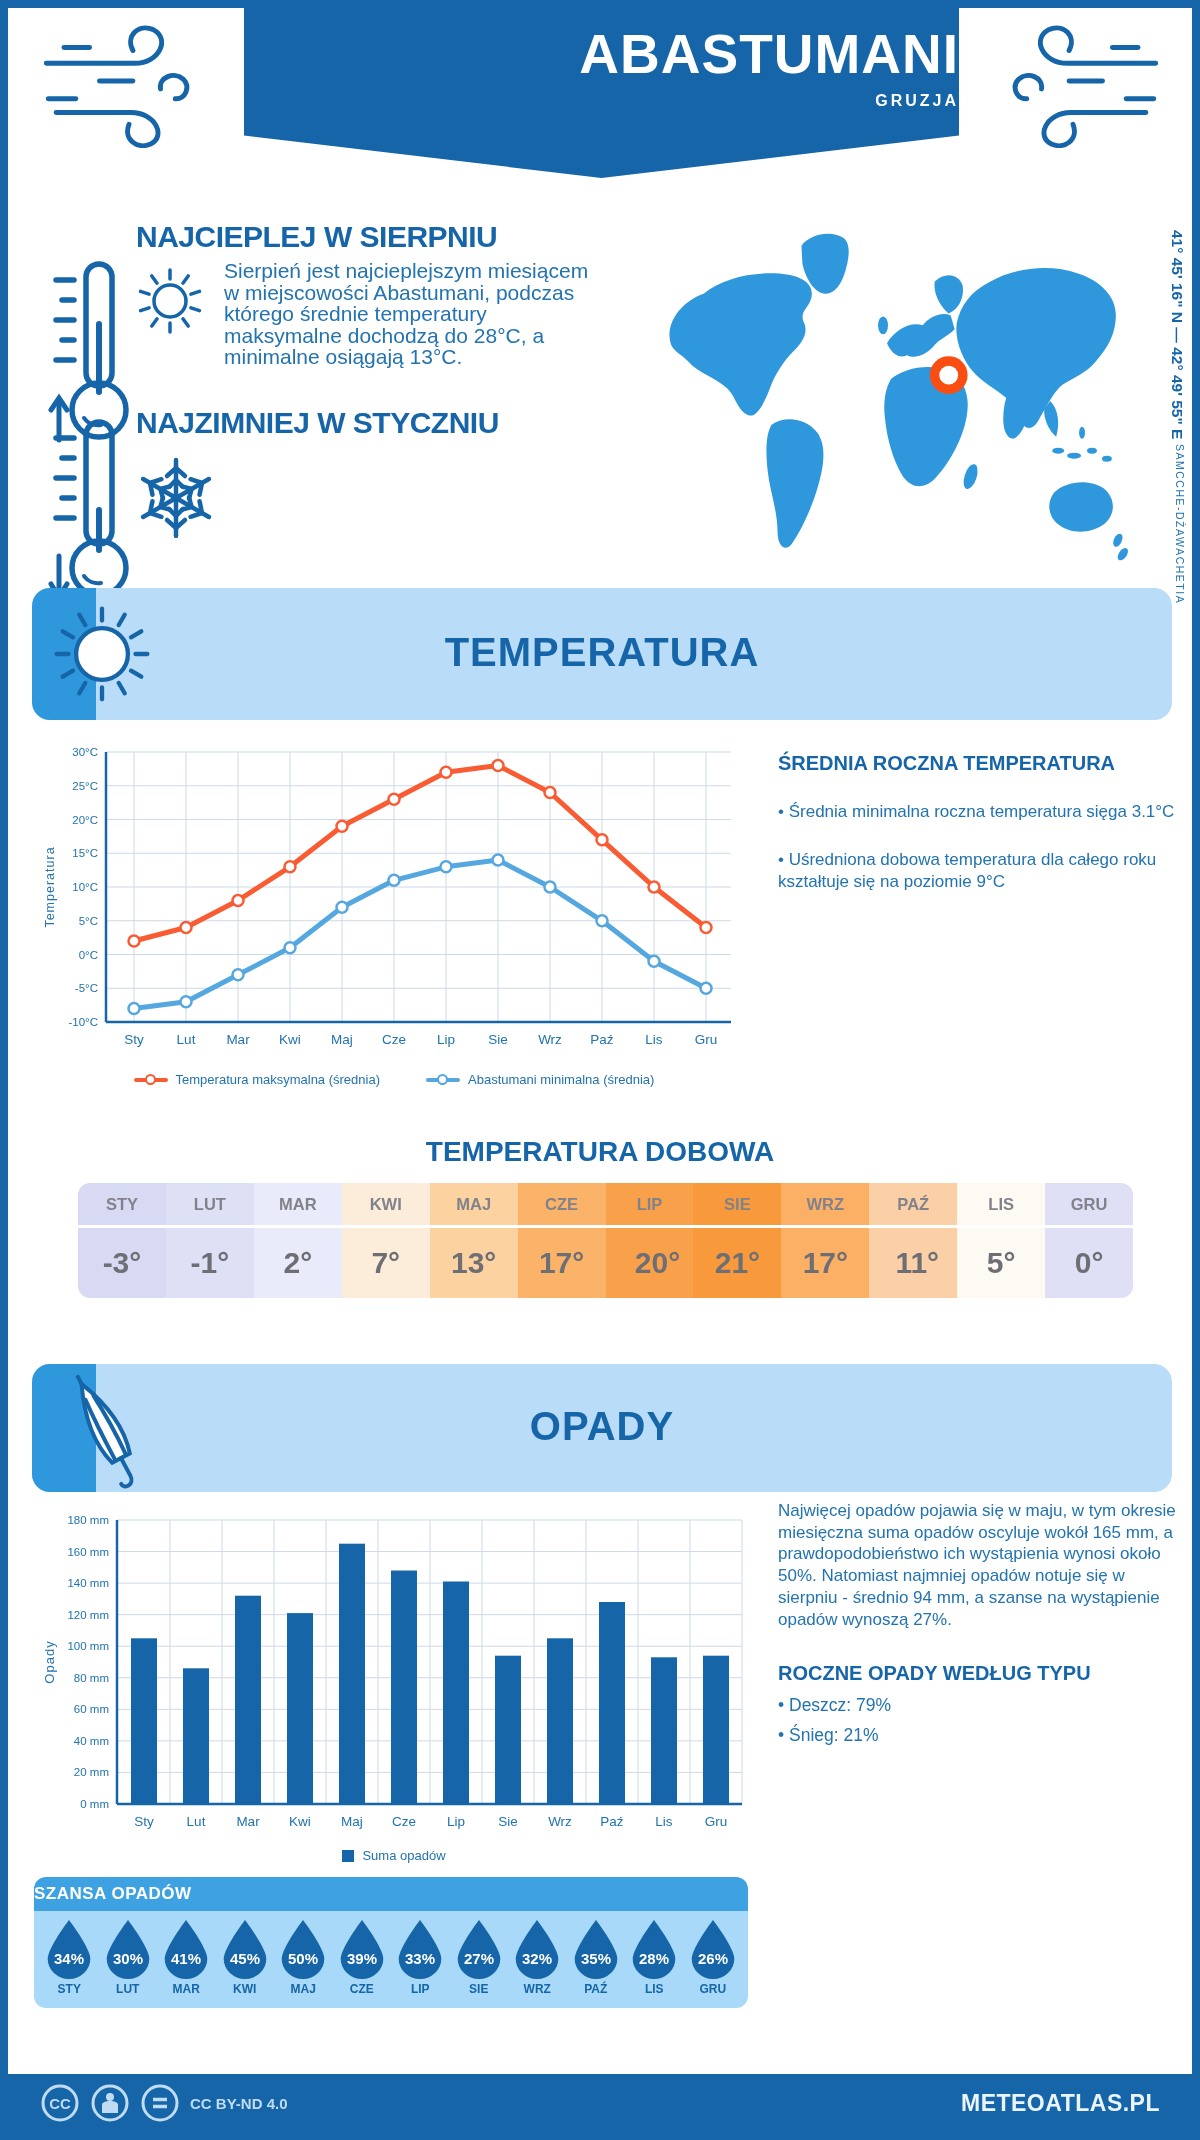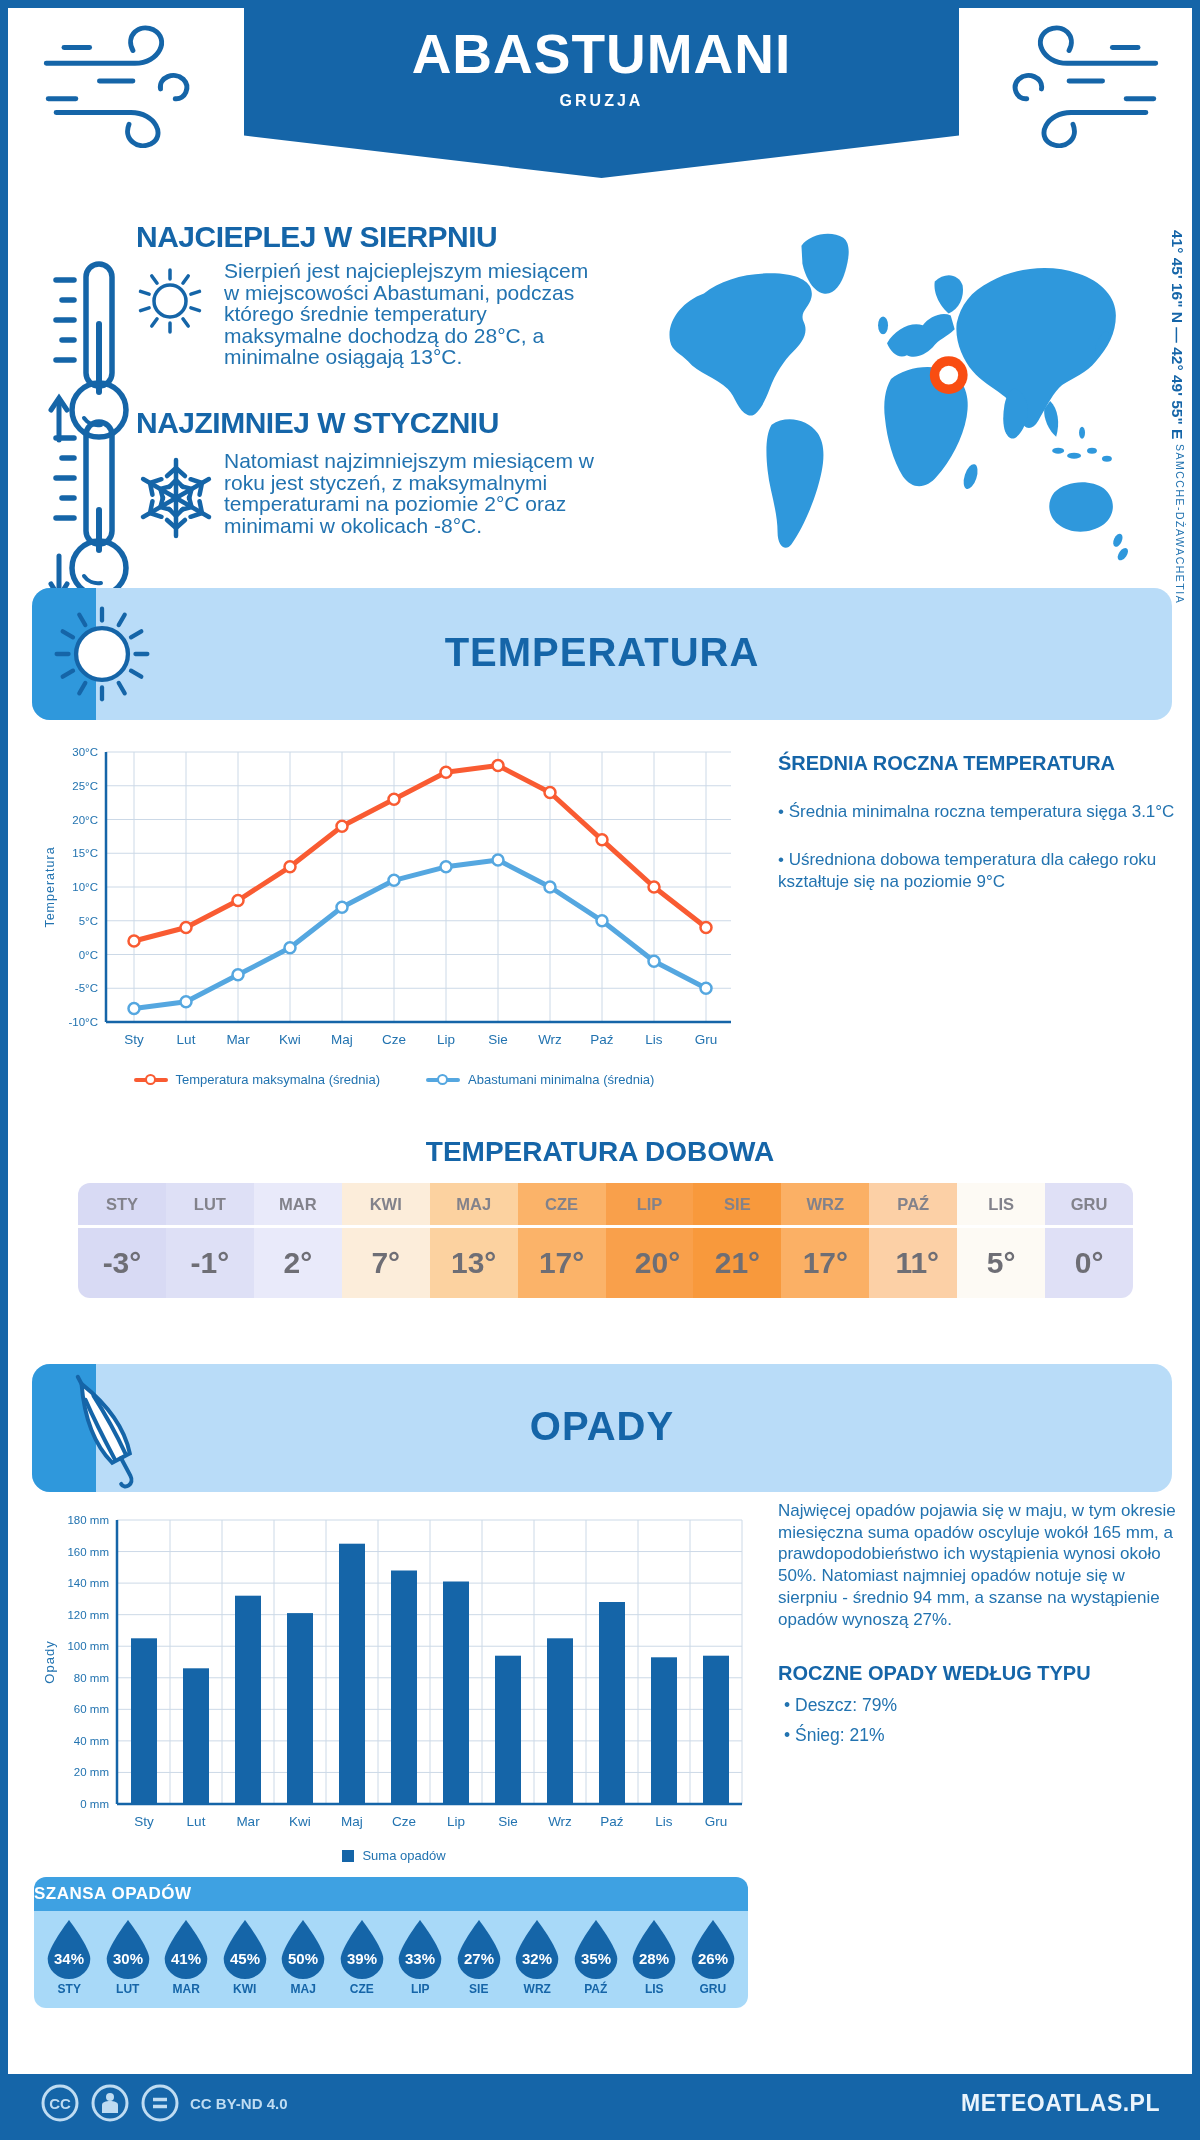--- a/index.html
+++ b/index.html
@@ -8,21 +8,21 @@
   }
   html,body{margin:0;padding:0;background:#fff;}
   body{font-family:"Liberation Sans","DejaVu Sans",sans-serif;}
   .page{position:relative;width:1200px;height:2140px;box-sizing:border-box;
         border:8px solid var(--blue);background:#fff;overflow:hidden;}
   .abs{position:absolute;}
   svg text{font-family:"Liberation Sans","DejaVu Sans",sans-serif;}
 
   
   .banner{left:236px;top:0;width:715px;height:170px;background:var(--blue);
-          clip-path:polygon(0 0,100% 0,100% 75%,50% 100%,0 75%);text-align:center;color:#fff;}
+          clip-path:polygon(0 0,100% 0,100% 75%,50% 100%,0 75%);text-align:right;color:#fff;}
   .banner h1{margin:14px 0 0 0;font-size:55px;letter-spacing:1px;}
   .banner .sub{margin-top:6px;font-size:16px;letter-spacing:3px;font-weight:600;}
 
   
   .hl-title{font-size:30px;font-weight:700;color:var(--blue);letter-spacing:-0.5px;}
   .hl-text{font-size:21px;line-height:21.5px;color:var(--text-blue);}
 
   
   .geo{right:6px;top:222px;writing-mode:vertical-rl;display:flex;gap:5px;color:var(--blue);}
   .geo .coords{font-size:15.5px;font-weight:700;}
@@ -55,21 +55,21 @@
                color:#82828B;border-bottom:3px solid #fff;}
   .dob-col .td{height:70px;line-height:70px;text-align:center;font-size:30px;font-weight:700;color:#6E6E75;}
   .dob-col:first-child .th{border-top-left-radius:12px;}
   .dob-col:first-child .td{border-bottom-left-radius:12px;}
   .dob-col:last-child .th{border-top-right-radius:12px;}
   .dob-col:last-child .td{border-bottom-right-radius:12px;}
 
   
   .op-text p{margin:0 0 32px 0;font-size:17px;line-height:21.7px;color:var(--text-blue);}
   .op-text h3{margin:14px 0 10px 0;}
-  .op-text .tb{margin:0 0 8px 6px;font-size:17.5px;color:var(--text-blue);}
+  .op-text .tb{margin:0 0 8px 0;font-size:17.5px;color:var(--text-blue);}
 
   
   .szansa{left:26px;top:1869px;width:714px;}
   .szansa .head{height:34px;line-height:34px;background:var(--panel-head);color:#fff;
                 font-size:17px;font-weight:700;border-radius:12px 12px 0 0;letter-spacing:0.5px;}
   .szansa .body{background:var(--panel);border-radius:0 0 12px 12px;padding:8px 6px 12px 6px;
                 display:flex;}
   .drop-slot{flex:1;display:flex;flex-direction:column;align-items:center;}
   .drop-slot .month{margin-top:3px;font-size:12px;font-weight:700;color:var(--blue);}
 
@@ -182,21 +182,20 @@
         <line x1="46" y1="46" x2="46" y2="8"></line>
         <polyline points="37,24 46,16 55,24"></polyline>
         <polyline points="39,35 46,28 53,35"></polyline>
       </g>
       <g transform="rotate(300 46 46)" fill="none" stroke="#1565A8" stroke-width="4.5" stroke-linecap="round" stroke-linejoin="round">
         <line x1="46" y1="46" x2="46" y2="8"></line>
         <polyline points="37,24 46,16 55,24"></polyline>
         <polyline points="39,35 46,28 53,35"></polyline>
       </g>
     </svg>
-  <p class="abs hl-text" style="left:216px;top:442px;width:400px;margin:0">Natomiast najzimniejszym miesiącem w roku jest styczeń, z maksymalnymi temperaturami na poziomie 2°C oraz minimami w okolicach -8°C.</p>
 
   <svg class="abs" style="left:644px;top:186px" width="478" height="398" viewBox="0 0 480 400">
     <g fill="#2F98DC">
       <path d="M18,148 C14,128 30,108 52,100 C70,85 100,78 128,80 C150,82 163,90 160,104 C158,114 148,118 152,128 C158,140 150,150 142,158 C132,168 124,180 118,196 C112,212 104,226 96,222 C86,218 84,204 76,196 C64,184 46,180 36,168 C28,160 20,158 18,148 Z"></path>
       <path d="M150,52 C158,40 180,36 192,44 C200,50 198,64 194,78 C190,92 182,102 172,100 C162,98 154,84 151,70 Z"></path>
       <path d="M120,232 C134,222 156,226 166,240 C176,254 172,276 166,296 C160,316 150,338 140,352 C134,360 126,354 126,340 C126,318 118,298 116,278 C114,260 114,242 120,232 Z"></path>
       <path d="M236,150 C244,136 260,128 272,132 C278,124 290,118 300,122 L304,136 C296,144 288,146 282,154 C274,162 264,166 256,162 C248,166 240,160 236,150 Z"></path>
       <path d="M284,88 C294,78 308,80 312,92 C314,104 308,116 298,120 C290,114 282,100 284,88 Z"></path>
       <ellipse cx="232" cy="132" rx="5" ry="9"></ellipse>
       <path d="M240,186 C254,174 280,170 298,178 C314,186 320,204 316,224 C312,246 300,268 286,284 C276,296 262,298 252,284 C242,268 236,246 234,226 C232,210 234,196 240,186 Z"></path>

